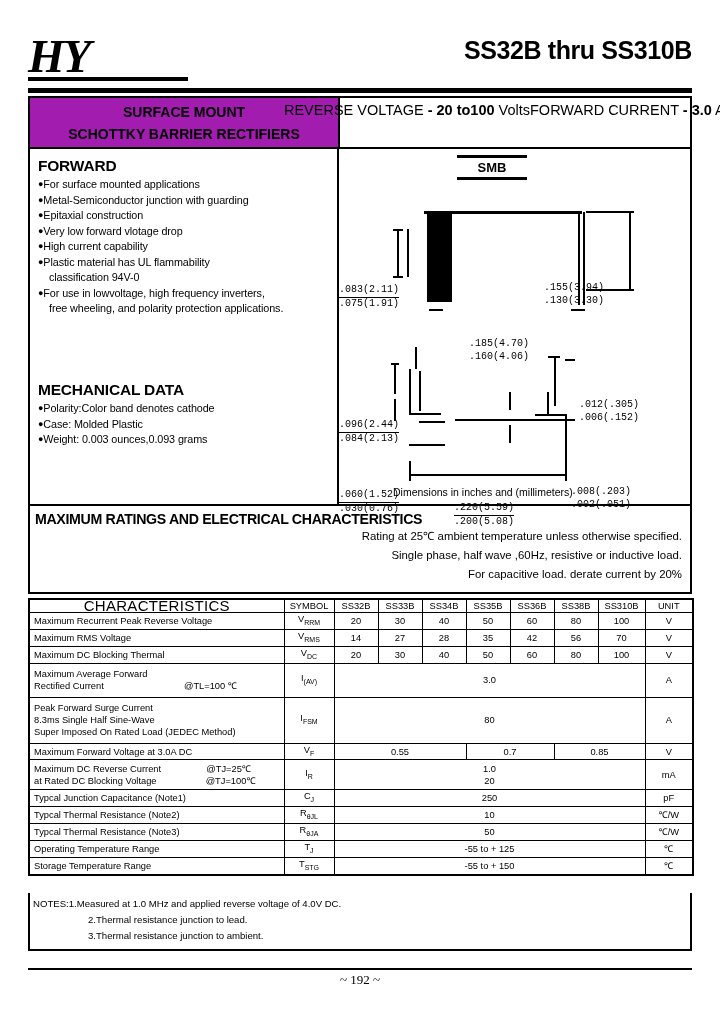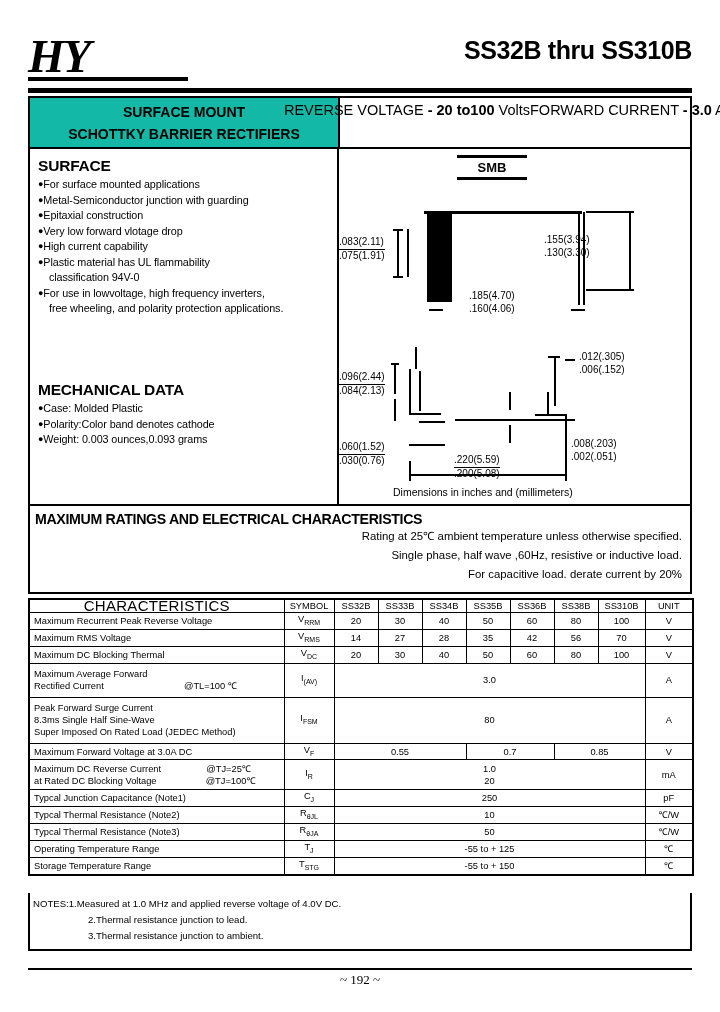--- a/index.html
+++ b/index.html
@@ -28,21 +28,21 @@
     position:absolute; right:0; top:2px;
     font-size:25px; font-weight:bold; letter-spacing:-0.4px;
     white-space:nowrap;
   }
   .hdr-rule { position:absolute; left:28px; top:88px; width:664px; height:5px; background:#000; }
 
   
   .topbox { position:absolute; left:28px; top:96px; width:664px; height:53px; border:2px solid #000; }
   .topbox-left {
     position:absolute; left:0; top:0; width:310px; height:100%;
-    background:#14b8a6; border-right:2px solid #000;
+    background:#a21caf; border-right:2px solid #000;
     display:flex; flex-direction:column; justify-content:center; align-items:center;
   }
   .topbox-left div { font-size:14px; font-weight:bold; line-height:22px; }
   .topbox-right {
     position:absolute; left:310px; top:0; right:0; height:100%;
     display:flex; flex-direction:row; justify-content:center; padding-left:27px;
   }
   .topbox-right div { font-size:14.5px; line-height:24px; white-space:nowrap; }
   .topbox-right b { font-weight:bold; }
   .lt { font-weight:normal; }
@@ -58,21 +58,21 @@
   .bullet-line .b { font-size:9px; vertical-align:1px; margin-right:0px;}
   .indent { padding-left:11px; }
   .mech { position:absolute; left:8px; top:232px; width:295px; }
 
   
   .drawing { position:absolute; left:309px; top:0; width:353px; height:357px; }
   .smb-label { position:absolute; left:118px; top:6px; width:70px; text-align:center; }
   .smb-label .bar { height:3px; background:#000; width:70px; }
   .smb-label .txt { font-size:13px; font-weight:bold; line-height:19px; }
 
-  .dimtext { position:absolute; font-size:10px; line-height:12.5px; white-space:nowrap; font-family:Liberation Sans, sans-serif; }
+  .dimtext { position:absolute; font-size:10px; line-height:12.5px; white-space:nowrap; font-family:Liberation Mono, monospace;margin-top:48px; }
   .dimtext .ul { border-bottom:1.3px solid #000; display:block; }
   .dimcaption { position:absolute; left:54px; top:337px; font-size:10.5px; white-space:nowrap; }
 
   .ln { position:absolute; background:#000; }
 
   
   .ratings { position:absolute; left:28px; top:506px; width:664px; height:88px; border:2px solid #000; border-top:none; padding:5px 8px 0 5px; }
   .ratings h2 { margin:0; font-size:14.2px; font-weight:bold; letter-spacing:-0.35px; }
   .ratings p { margin:0; font-size:11.4px; line-height:19px;text-align:right; }
 
@@ -131,36 +131,36 @@
         <b>- 3.0</b>
         <span class="lt">Amperes</span>
       </div>
     </div>
   </div>
 
   <div class="midbox">
     <div class="midbox-divider"></div>
 
     <div class="features">
-      <div class="sec-title">SURFACE</div>
+      <div class="sec-title">FORWARD</div>
       <div class="bullet-line"><span class="b">●</span><span>For surface mounted applications</span></div>
       <div class="bullet-line"><span class="b">●</span><span>Metal-Semiconductor junction with guarding</span></div>
       <div class="bullet-line"><span class="b">●</span><span>Epitaxial construction</span></div>
       <div class="bullet-line"><span class="b">●</span><span>Very low forward vlotage drop</span></div>
       <div class="bullet-line"><span class="b">●</span><span>High current capability</span></div>
       <div class="bullet-line"><span class="b">●</span><span>Plastic material has UL flammability</span></div>
       <div class="bullet-line indent">classification 94V-0</div>
       <div class="bullet-line"><span class="b">●</span><span>For use in lowvoltage, high frequency inverters,</span></div>
       <div class="bullet-line indent">free wheeling, and polarity protection applications.</div>
     </div>
 
     <div class="mech">
       <div class="sec-title">MECHANICAL DATA</div>
+      <div class="bullet-line"><span class="b">●</span><span>Polarity:Color band denotes cathode</span></div>
       <div class="bullet-line"><span class="b">●</span><span>Case:   Molded Plastic</span></div>
-      <div class="bullet-line"><span class="b">●</span><span>Polarity:Color band denotes cathode</span></div>
       <div class="bullet-line"><span class="b">●</span><span>Weight: 0.003 ounces,0.093 grams</span></div>
     </div>
 
     <div class="drawing">
 
       <div class="smb-label">
         <div class="bar"></div>
         <div class="txt">SMB</div>
         <div class="bar"></div>
       </div>

